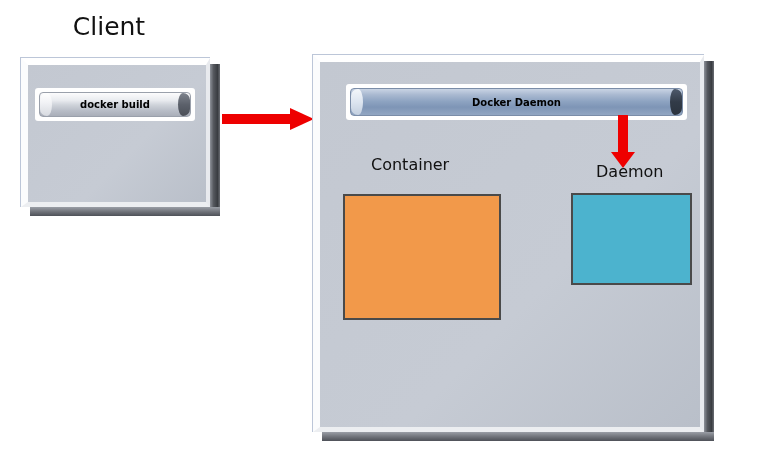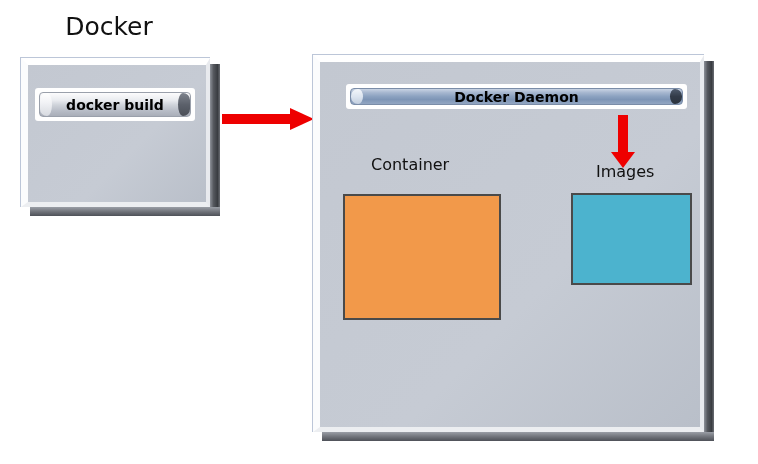--- a/index.html
+++ b/index.html
@@ -120,21 +120,21 @@
     position: absolute;
     top: 0;
     bottom: 0;
     width: 12px;
   }
   .capsule .cap-left  { left: 0;  border-radius: 6px 0 0 6px; }
   .capsule .cap-right { right: 0; border-radius: 0 6px 6px 0; }
   .capsule .cap-label {
     position: relative;
     z-index: 3;
-    font-size: 14px;
+    font-size: 10px;
     font-weight: bold;
     color: #000000;
     white-space: nowrap;
   }
 
   
   #docker-build-wrap {
     left: 35px;
     top: 88px;
     width: 160px;
@@ -151,21 +151,21 @@
   #docker-build-wrap .cap-right {
     background: linear-gradient(180deg, #7e838d 0%, #5c616b 50%, #4a4e57 100%);
     border-radius: 40% 7px 7px 40% / 50% 7px 7px 50%;
   }
 
   
   #docker-daemon-wrap {
     left: 346px;
     top: 84px;
     width: 341px;
-    height: 25px;
+    height: 36px;
   }
   #docker-daemon-wrap .capsule {
     background: linear-gradient(180deg, #c9d4e4 0%, #a9b9d1 22%, #8da3c1 48%, #7e95b6 70%, #92a6c2 100%);
     border: 1px solid #7b8da8;
   }
   #docker-daemon-wrap .cap-left {
     background: linear-gradient(180deg, #f3f6fa 0%, #dde5f0 50%, #c3cfdf 100%);
     border-radius: 7px 40% 40% 7px / 7px 50% 50% 7px;
   }
   #docker-daemon-wrap .cap-right {
@@ -225,21 +225,21 @@
     top: 115px;
     width: 30px;
     height: 53px;
   }
 </style>
 </head>
 <body>
 
 <div id="canvas">
 
-  <div class="section-title" id="client-title">Docker</div>
+  <div class="section-title" id="client-title">Client</div>
 
 
   <div class="panel" id="client-panel">
     <div class="bevel"></div>
     <div class="shadow-right"></div>
     <div class="shadow-bottom"></div>
   </div>
 
   <div class="capsule-wrap" id="docker-build-wrap">
     <div class="capsule">
@@ -274,17 +274,17 @@
     <g>
       <rect x="10" y="0" width="10" height="40" fill="#ee0000"></rect>
       <polygon points="3,37 27,37 15,53" fill="#ee0000"></polygon>
     </g>
   </svg>
 
   <div class="box-label" id="container-label">Container</div>
 
   <div class="content-box" id="container-box"></div>
 
-  <div class="box-label" id="images-label">Images</div>
+  <div class="box-label" id="images-label">Daemon</div>
 
   <div class="content-box" id="images-box"></div>
 
 </div>
 
 </body></html>

